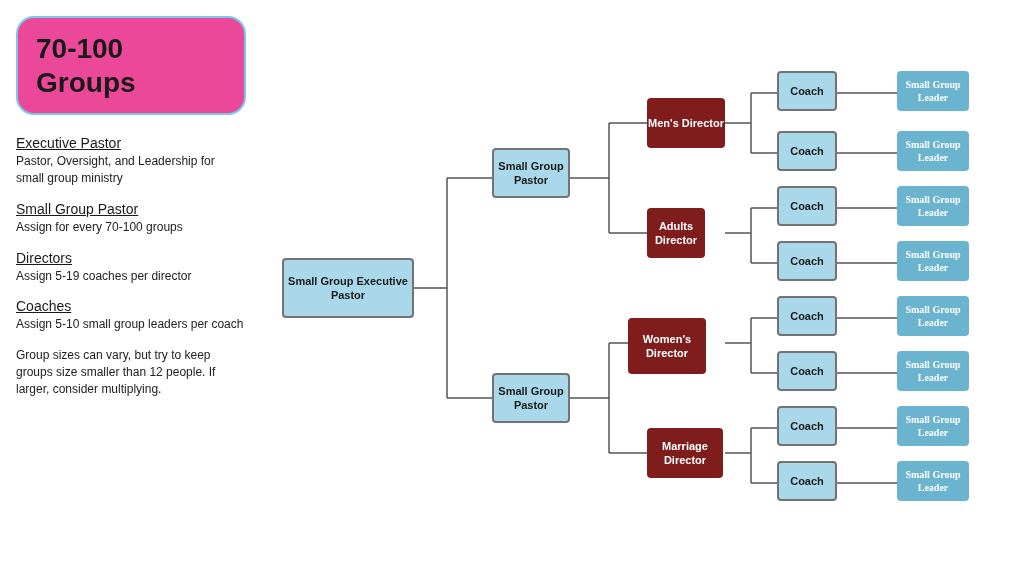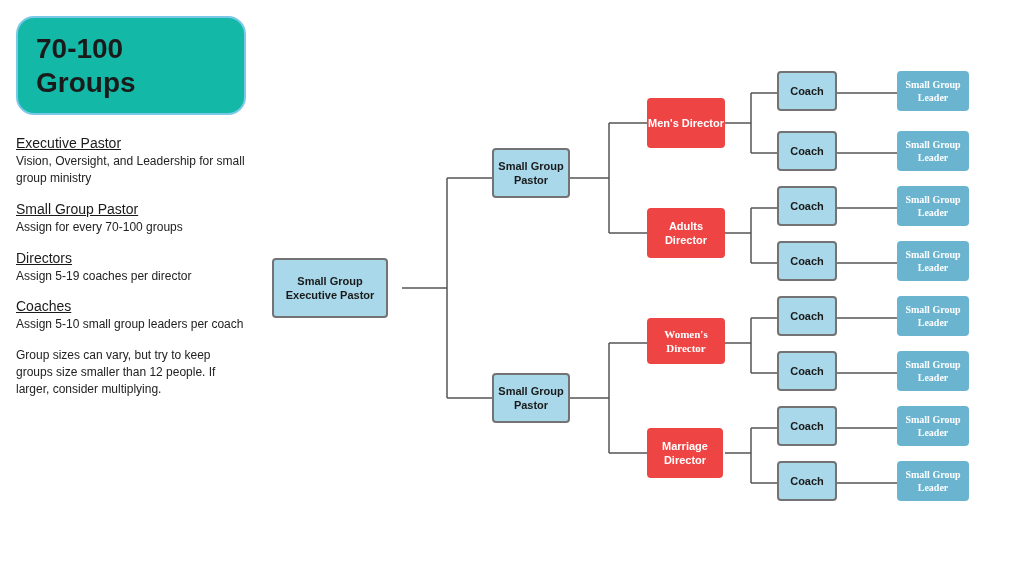--- a/index.html
+++ b/index.html
@@ -21,21 +21,21 @@
     }
     
     .left-panel {
       width: 230px;
       flex-shrink: 0;
       display: flex;
       flex-direction: column;
       gap: 14px;
     }
     .title-box {
-      background: #14b8a6;
+      background: #ec4899;
       border: 2.5px solid #7ac8e8;
       border-radius: 18px;
       padding: 14px 18px;
       margin-bottom: 6px;
     }
     .title-box .title-text {
       font-size: 28px;
       font-weight: bold;
       color: #1a1a1a;
       line-height: 1.2;
@@ -71,21 +71,21 @@
       display: flex;
       align-items: center;
       justify-content: center;
       text-align: center;
       font-size: 11px;
       font-weight: 600;
       border-radius: 4px;
       line-height: 1.3;
     }
     .node-dark {
-      background: #ef4444;
+      background: #7f1d1d;
       color: #fff;
     }
     .node-light {
       background: #a8d8ea;
       color: #1a1a1a;
       border: 2px solid #737373;
     }
     .node-medium {
       background: #6ab4d0;
       color: #fff;
@@ -107,21 +107,21 @@
 <body>
 
 <div class="page">
 
   <div class="left-panel">
     <div class="title-box">
       <div class="title-text">70-100 Groups</div>
     </div>
     <div>
       <div class="section-title">Executive Pastor</div>
-      <div class="section-desc">Vision, Oversight, and Leadership for small group ministry</div>
+      <div class="section-desc">Pastor, Oversight, and Leadership for small group ministry</div>
     </div>
     <div>
       <div class="section-title">Small Group Pastor</div>
       <div class="section-desc">Assign for every 70-100 groups</div>
     </div>
     <div>
       <div class="section-title">Directors</div>
       <div class="section-desc">Assign 5-19 coaches per director</div>
     </div>
     <div>
@@ -183,41 +183,41 @@
 
         <line x1="590" y1="295" x2="650" y2="295"></line>
 
         <line x1="590" y1="350" x2="650" y2="350"></line>
 
         <line x1="590" y1="405" x2="650" y2="405"></line>
 
         <line x1="590" y1="460" x2="650" y2="460"></line>
       </svg>
 
-      <div class="node node-light" style="left:25px; top:235px; width:116px; height:60px;">
+      <div class="node node-light" style="left:35px; top:235px; width:132px; height:60px;">
         <span>Small Group Executive Pastor</span>
       </div>
 
       <div class="node node-light" style="left:245px; top:125px; width:78px; height:50px;">
         <span>Small Group Pastor</span>
       </div>
 
       <div class="node node-light" style="left:245px; top:350px; width:78px; height:50px;">
         <span>Small Group Pastor</span>
       </div>
 
       <div class="node node-dark" style="left:400px; top:75px; width:78px; height:50px;">
         <span>Men's Director</span>
       </div>
 
-      <div class="node node-dark" style="left:400px; top:185px; width:78px; height:50px;">
+      <div class="node node-dark" style="left:400px; top:185px; width:58px; height:50px;">
         <span>Adults Director</span>
       </div>
 
-      <div class="node node-dark" style="left:400px; top:295px; width:78px; height:46px;font-family:Liberation Serif, serif;">
+      <div class="node node-dark" style="left:381px; top:295px; width:78px; height:56px;">
         <span>Women's Director</span>
       </div>
 
       <div class="node node-dark" style="left:400px; top:405px; width:76px; height:50px;">
         <span>Marriage Director</span>
       </div>
 
       <div class="node node-light" style="left:530px; top:48px; width:60px; height:40px;">
         <span>Coach</span>
       </div>

